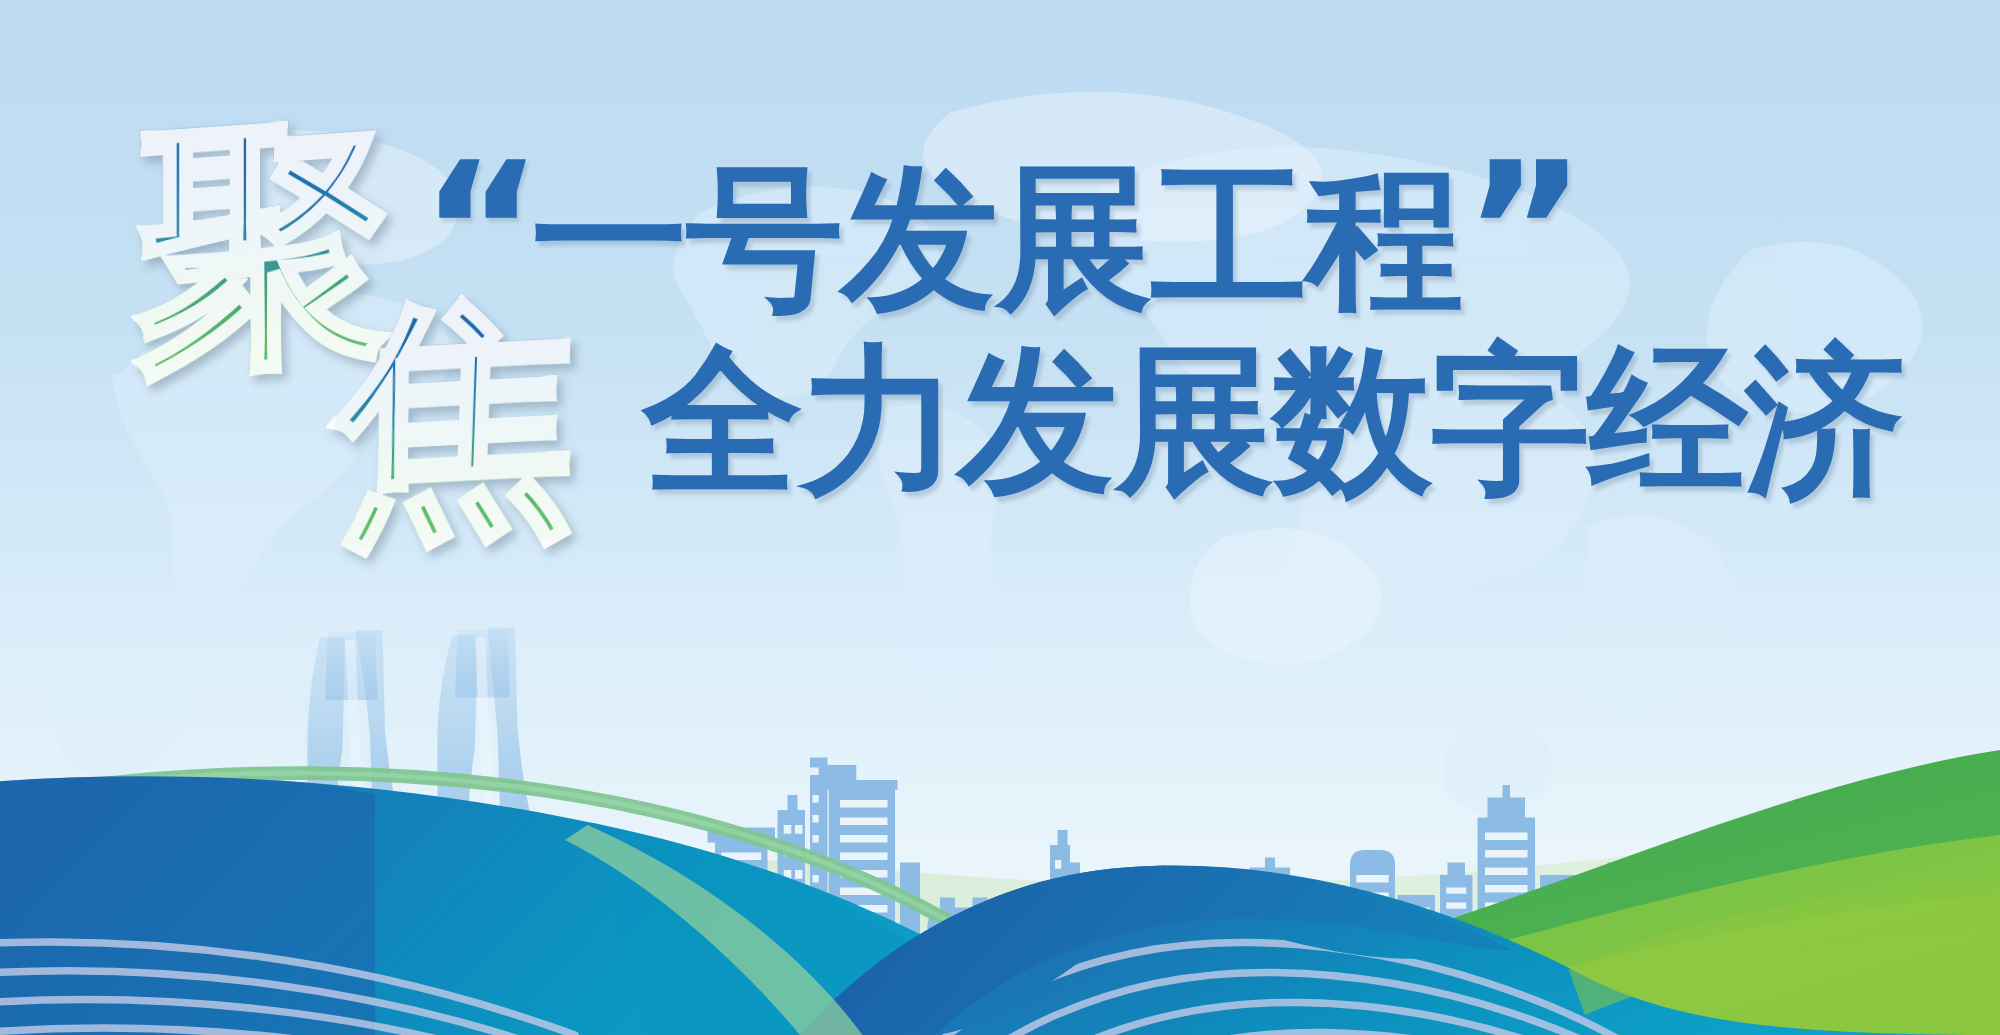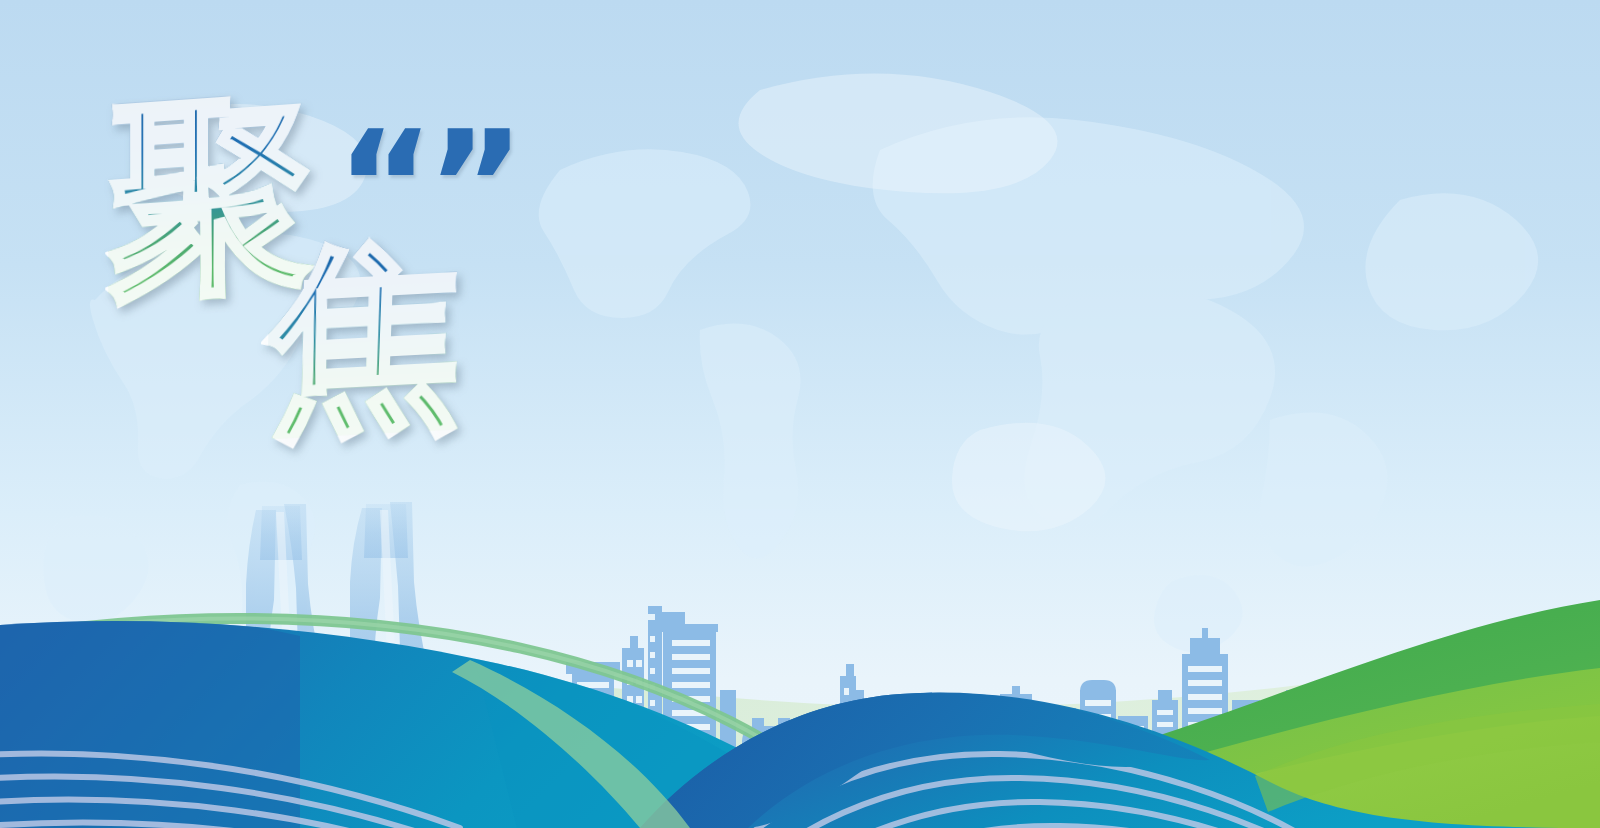--- a/index.html
+++ b/index.html
@@ -355,21 +355,25 @@
   </svg>
 
   <div class="calli-wrap">
     <div class="calli calli-1">聚</div>
     <div class="calli calli-2">焦</div>
   </div>
 
   <div class="headline">
     <div class="hl-row hl-line1">
       <span class="quote open">“</span>
+      <span class="hl-text l1">一号发展工程</span>
       <span class="quote close">”</span>
+    </div>
+    <div class="hl-row hl-line2">
+      <span class="hl-text l2">全力发展数字经济</span>
     </div>
   </div>
 
   <svg id="fg-art" viewBox="0 0 1600 828" preserveAspectRatio="none">
     <defs>
       <linearGradient id="waveLeft" x1="0" y1="0" x2="1" y2="0.25">
         <stop offset="0%" stop-color="#1f63ad"></stop>
         <stop offset="22%" stop-color="#1b72b3"></stop>
         <stop offset="48%" stop-color="#1186bc"></stop>
         <stop offset="72%" stop-color="#0b96c1"></stop>

